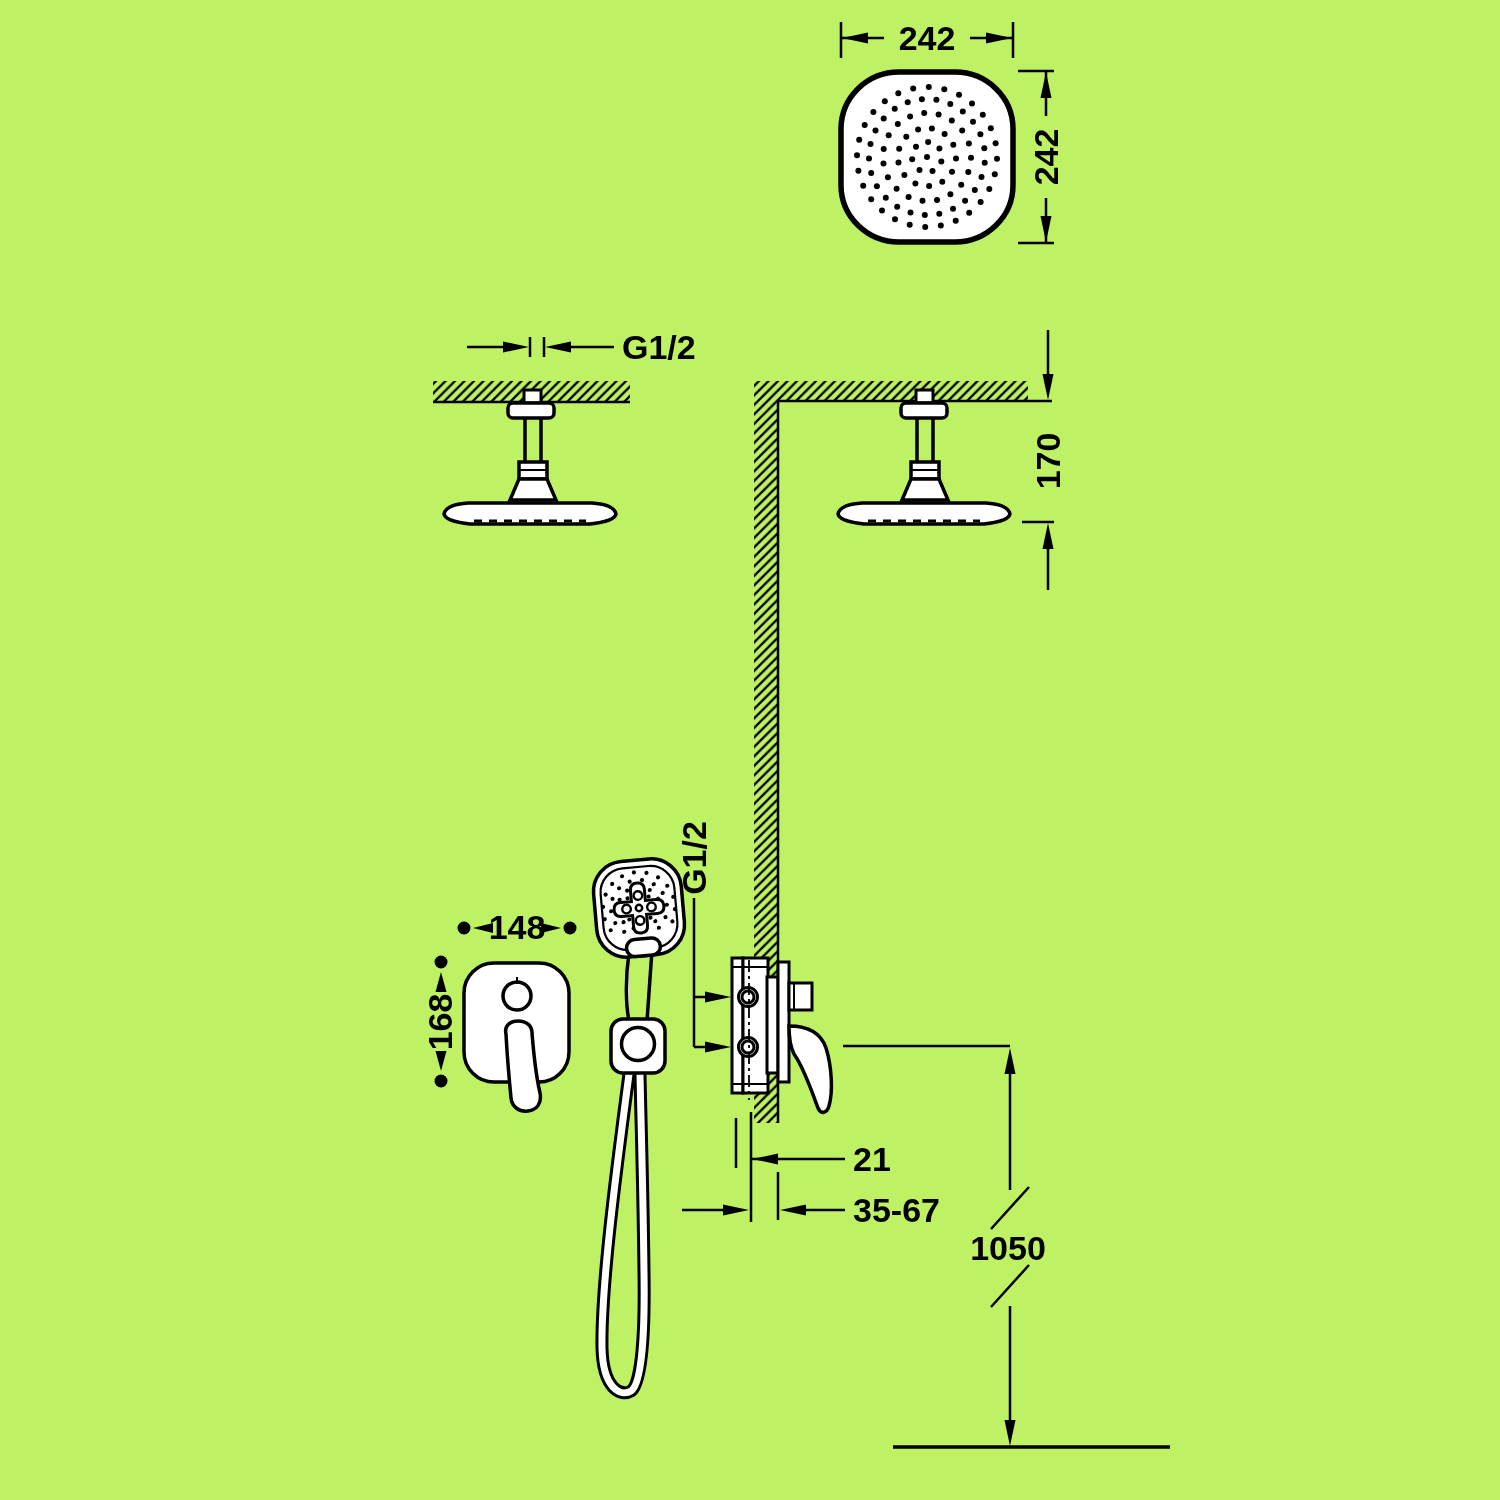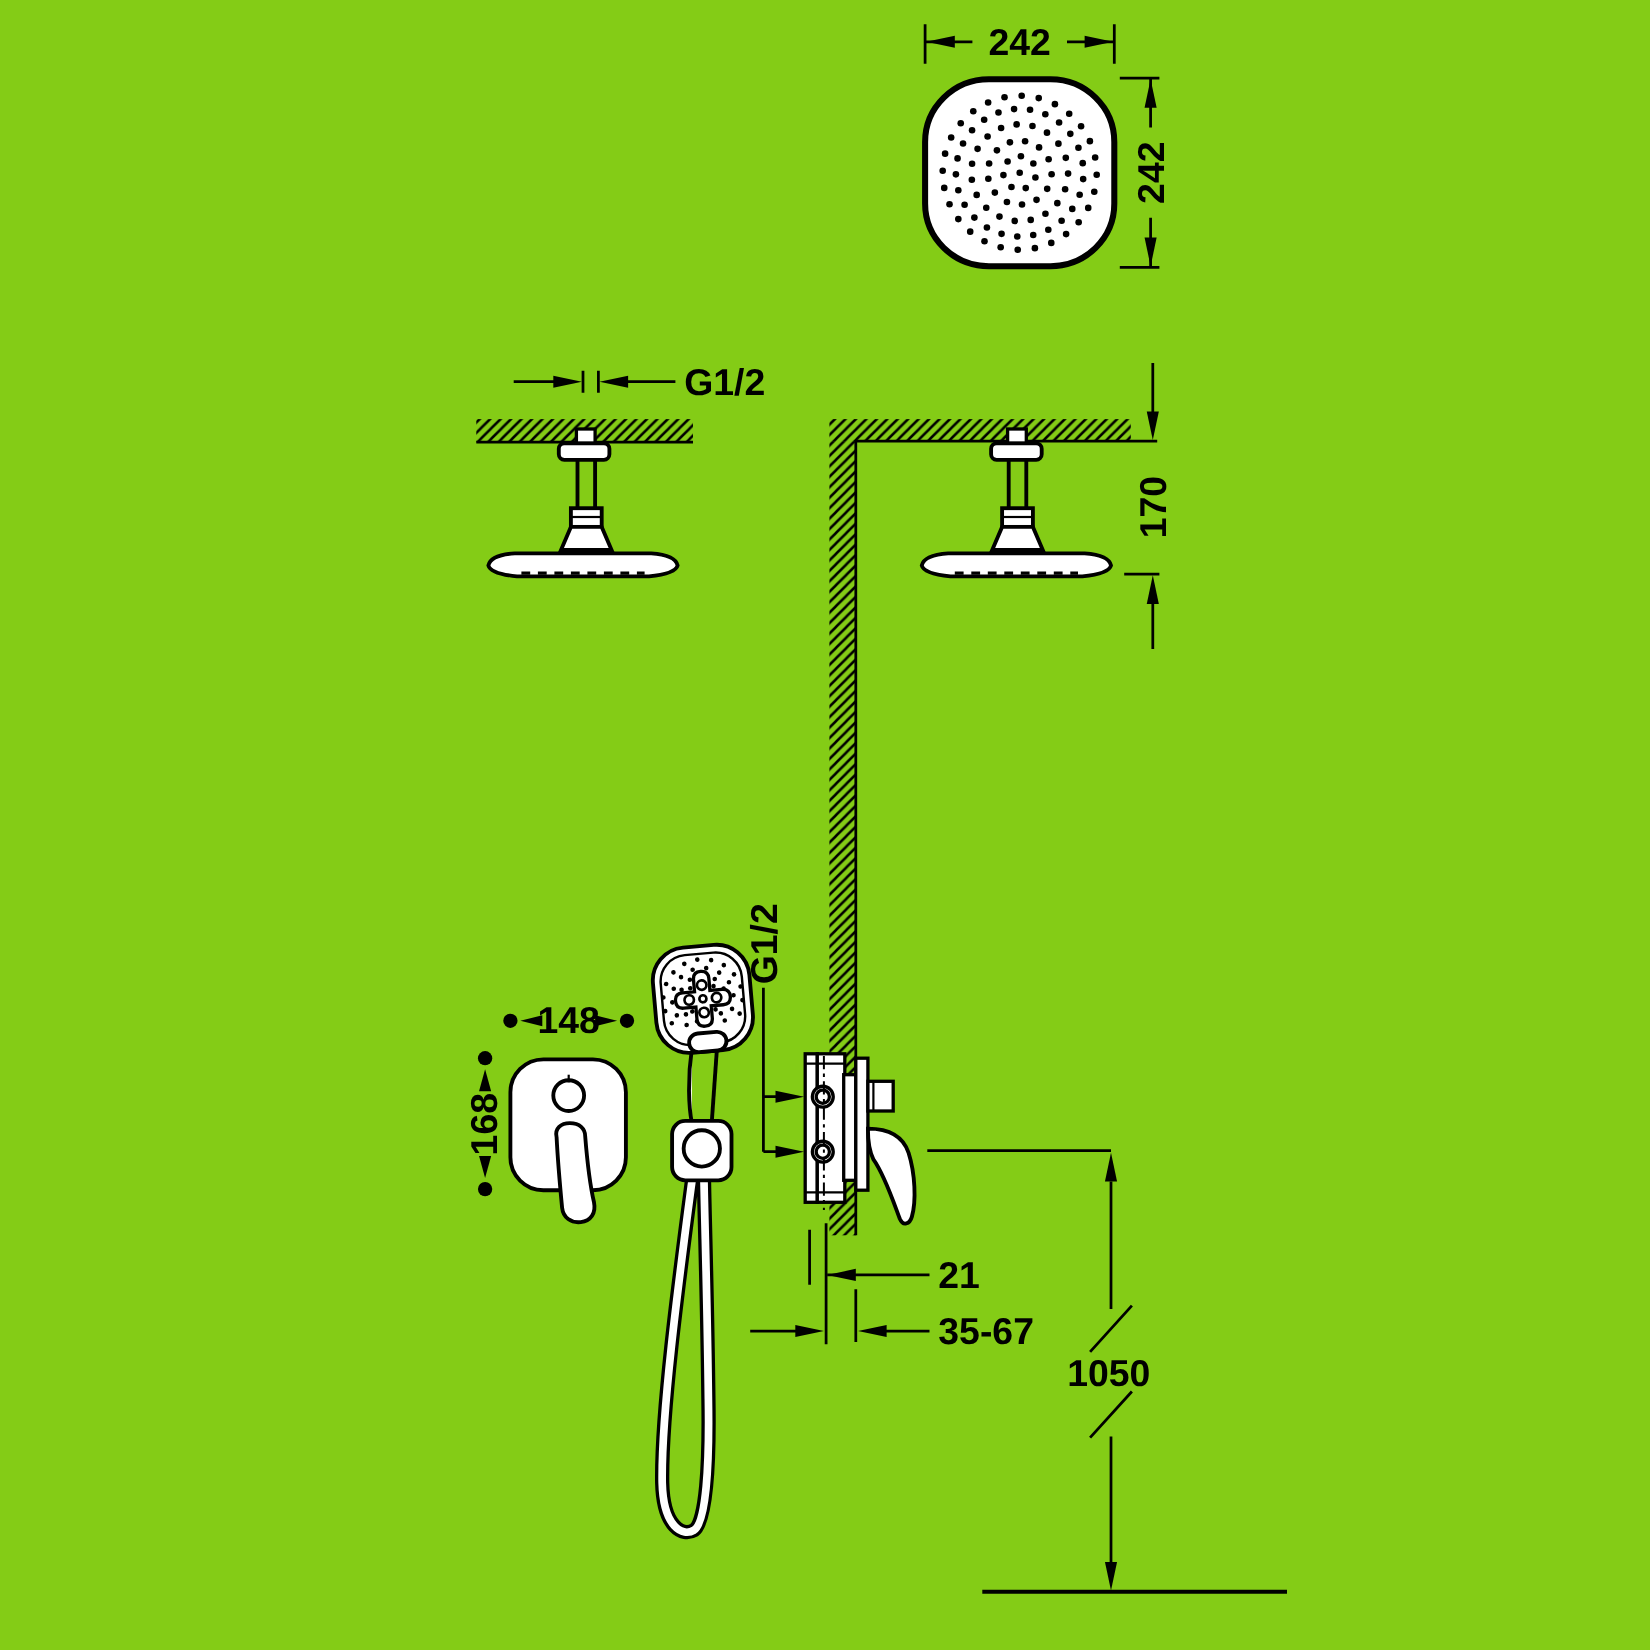--- a/index.html
+++ b/index.html
@@ -1,16 +1,16 @@
 <!DOCTYPE html>
 <html><head>
 <meta charset="utf-8">
 <style>
   html,body{margin:0;padding:0;background:#fff;}
-  .stage{width:1500px;height:1500px;background:#84cc16;position:relative;font-family:"Liberation Sans",sans-serif;}
+  .stage{width:1500px;height:1500px;background:#bef264;position:relative;font-family:"Liberation Sans",sans-serif;}
   svg{display:block;}
   svg text{font-family:"Liberation Sans",sans-serif;font-weight:bold;font-size:34px;fill:#000;}
   .thin{stroke:#000;stroke-width:2.5;fill:none;}
   .thin2{stroke:#000;stroke-width:2;fill:none;}
   .obj{stroke:#000;stroke-width:3.5;fill:#fff;}
   .obj3{stroke:#000;stroke-width:3;fill:#fff;}
   .heavy{stroke:#000;stroke-width:5.5;fill:#fff;}
   .arrow{fill:#000;stroke:none;}
   .dot{fill:#000;stroke:none;}
 </style>

